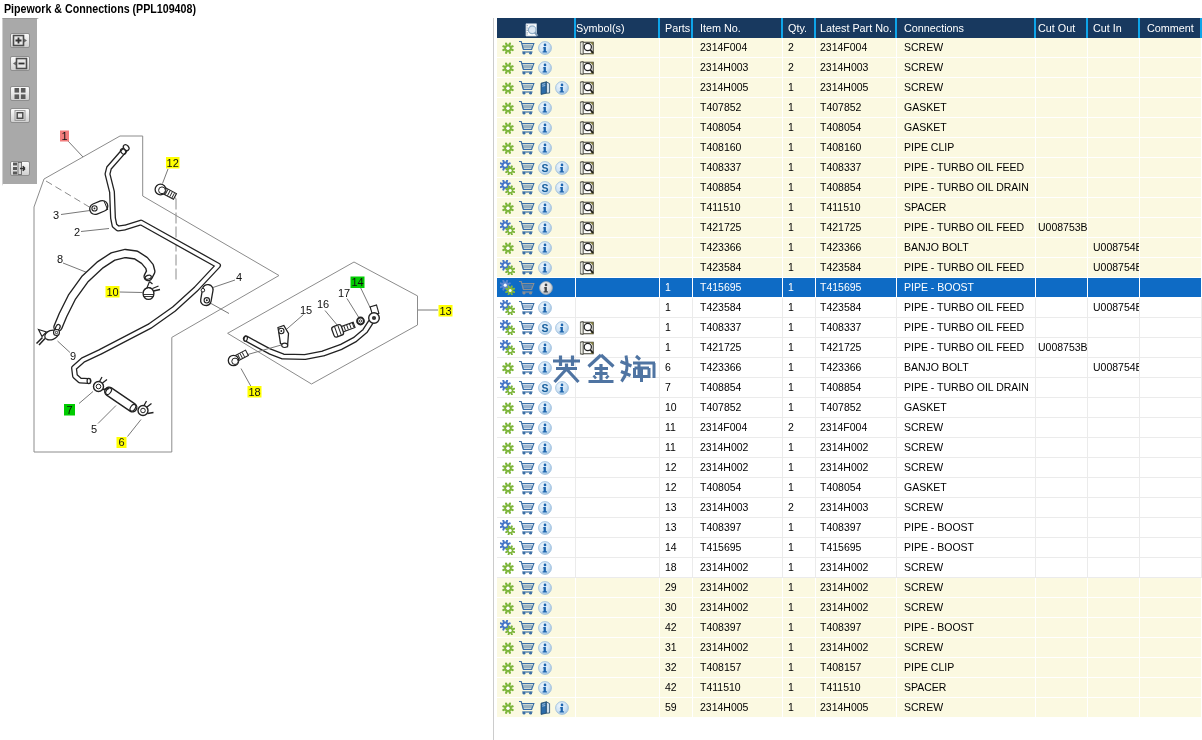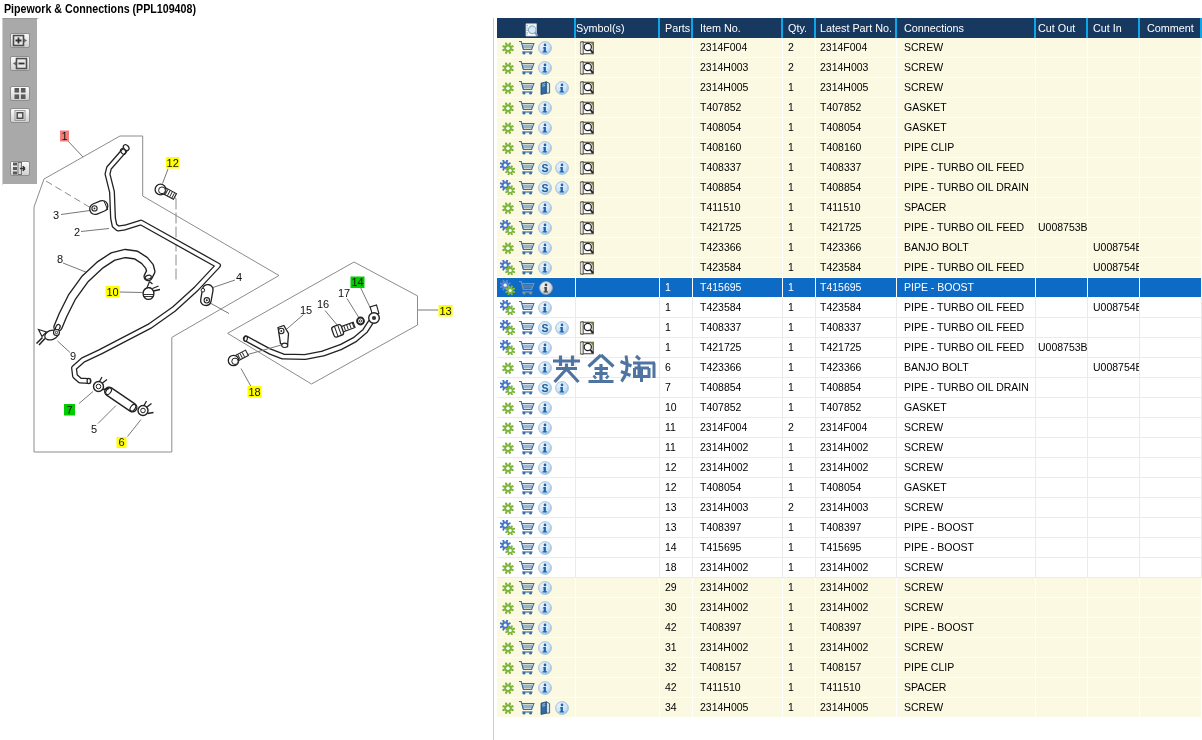--- a/index.html
+++ b/index.html
@@ -1207,21 +1207,21 @@
           <use href="#i-cart"></use>
         </svg>
         <svg class="ic" style="width:14px;height:14px;margin-left:3px">
           <use href="#i-book"></use>
         </svg>
         <svg class="ic" style="width:14px;height:14px;margin-left:3px">
           <use href="#i-info"></use>
         </svg>
       </div>
       <div class="cl c1"></div>
-      <div class="cl c2">34</div>
+      <div class="cl c2">59</div>
       <div class="cl c3">2314H005</div>
       <div class="cl c4">1</div>
       <div class="cl c5">2314H005</div>
       <div class="cl c6">SCREW</div>
       <div class="cl c7"></div>
       <div class="cl c8"></div>
       <div class="cl c9"></div>
     </div>
   </div>
 <svg id="wm" width="106" height="32" viewBox="0 0 106 32">

